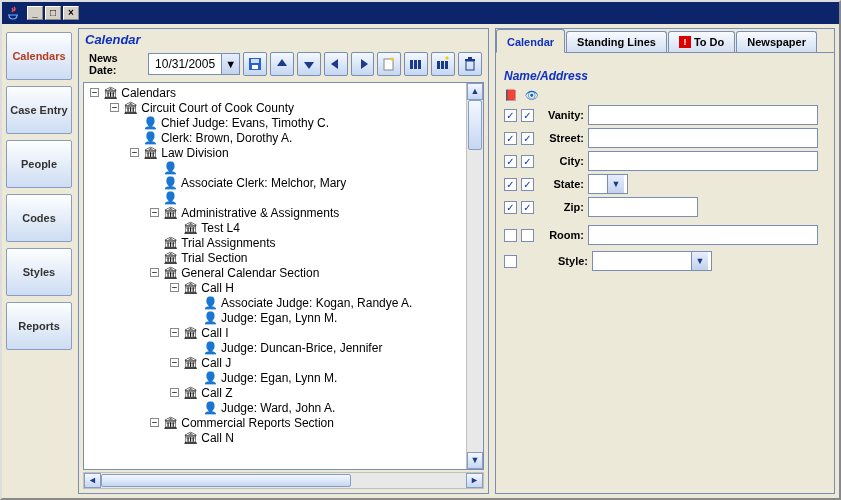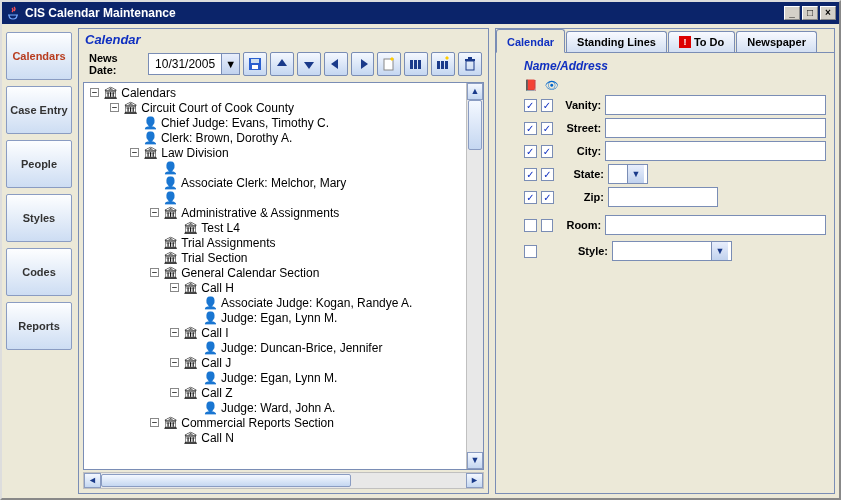--- a/index.html
+++ b/index.html
@@ -231,22 +231,21 @@
     position: relative;
     z-index: 1;
     border-bottom: 1px solid #ece9d8;
     margin-bottom: -1px;
   }
   .todo-ico {
     width:12px; height:12px; background:#d00; color:#fff;
     font-size:9px; font-weight:bold; text-align:center; line-height:12px;
   }
   .form {
-    padding: 6px 8px;
-    margin-left: 20px;
+    padding: 16px 8px;
   }
   .section-label {
     color: #1030c0;
     font-weight: bold;
     font-style: italic;
     font-size: 12px;
     margin-bottom: 4px;
   }
   .form-row {
     display: flex;
@@ -288,42 +287,41 @@
 </style>
 </head>
 <body>
 
 <div class="window">
   <div class="titlebar">
     <svg class="java-icon" viewBox="0 0 16 16">
       <path d="M4 10 Q4 14 8 14 Q12 14 12 10 M3 10 L13 10" stroke="#7af" stroke-width="1.2" fill="none"></path>
       <path d="M7 3 Q9 5 7 7 M9 2 Q11 4 9 6" stroke="#f55" stroke-width="1.2" fill="none"></path>
     </svg>
-    <span class="title">CIS Calendar Maintenance</span>
     <div class="winbtn">_</div>
     <div class="winbtn">□</div>
     <div class="winbtn">×</div>
   </div>
 
   <div class="main">
     <div class="sidebar">
       <div class="side-btn active">
           <span>Calendars</span>
         </div>
       <div class="side-btn">
           <span>Case Entry</span>
         </div>
       <div class="side-btn">
           <span>People</span>
         </div>
       <div class="side-btn">
+          <span>Codes</span>
+        </div>
+      <div class="side-btn">
           <span>Styles</span>
-        </div>
-      <div class="side-btn">
-          <span>Codes</span>
         </div>
       <div class="side-btn">
           <span>Reports</span>
         </div>
     </div>
 
     <div class="center">
       <div class="center-title">Calendar</div>
       <div class="toolbar">
         <span class="label">News Date:</span>

